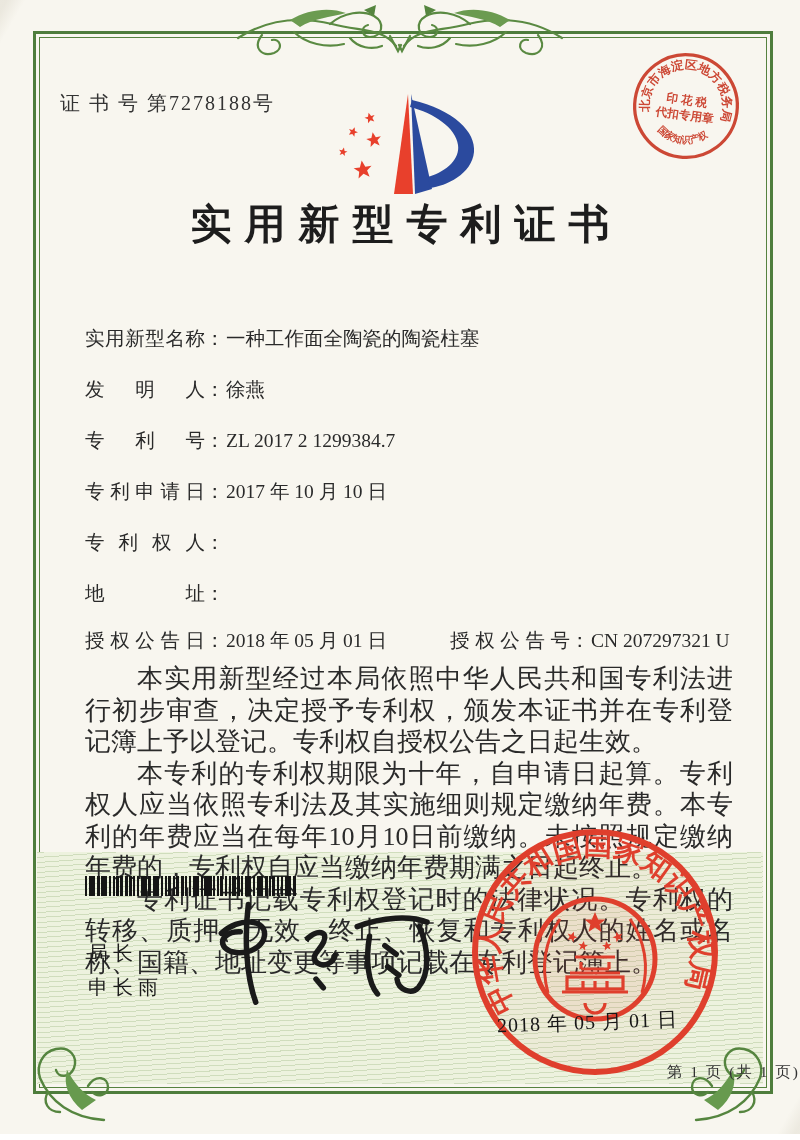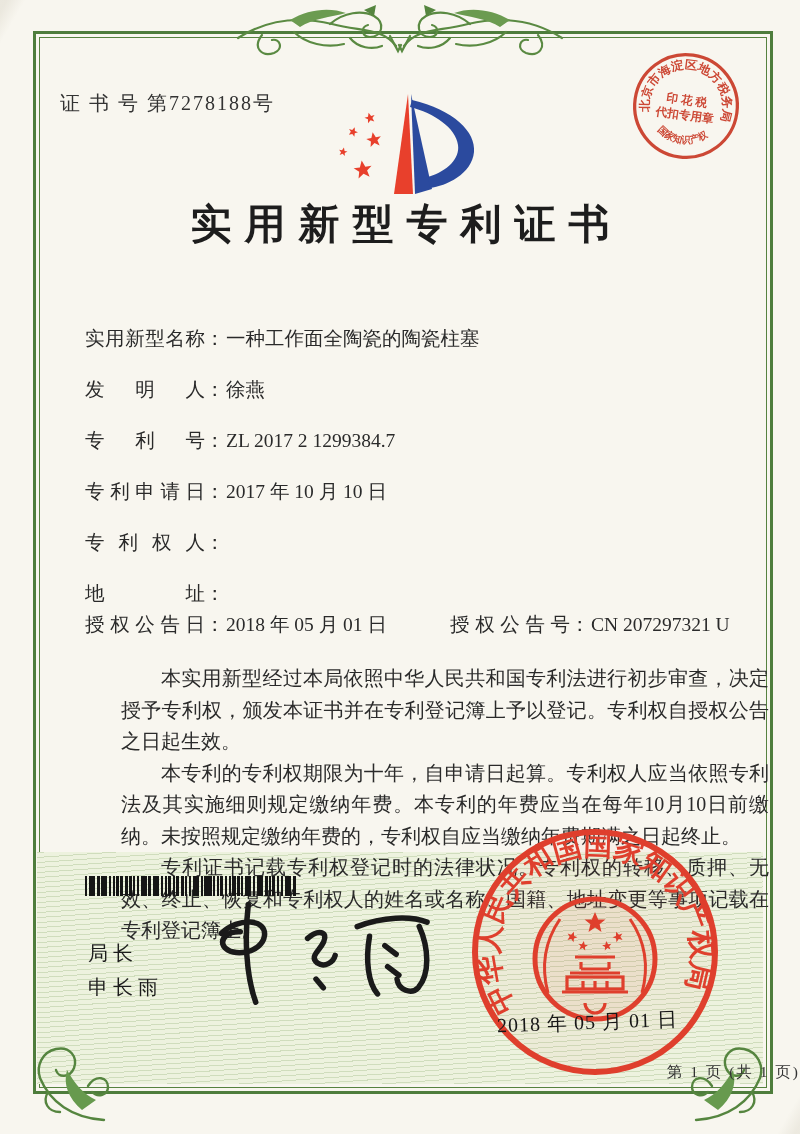--- a/index.html
+++ b/index.html
@@ -38,27 +38,27 @@
     letter-spacing:13px; text-indent:13px; color:#1d1d1d;
   }
   .fields {
     position:absolute; left:85px; top:328px; width:645px;
     font-size:19.5px; color:#2a2a2a;
   }
   .frow { display:flex; margin-bottom:29px; line-height:22px; }
   .flabel { flex:none; width:120px; text-align:justify; text-align-last:justify; }
   .fcolon { flex:none; width:21px; }
   .fvalue { flex:none; }
-  .frow.address { margin-bottom:9px; }
+  .frow.address { margin-bottom:25px; }
   .address .fvalue { width:478px; line-height:27px; margin-top:-2px; }
   .gdate { width:218px; }
   .glabel2 { margin-left:6px; }
   .body {
     position:absolute; left:85px; top:663px; width:648px;
-    font-size:20px; line-height:31.5px; text-align:justify; color:#2a2a2a;margin-left:36px;
+    font-size:26px; line-height:31.5px; text-align:justify; color:#2a2a2a;
   }
   .body p { margin:0; text-indent:2em; }
   .barcode {
     position:absolute; left:85px; top:876px; width:212px; height:20px;
     background:
       repeating-linear-gradient(90deg,#151515 0 2px,rgba(0,0,0,0) 2px 4px),
       repeating-linear-gradient(90deg,#151515 0 1px,rgba(0,0,0,0) 1px 7px),
       repeating-linear-gradient(90deg,rgba(0,0,0,0) 0 5px,#151515 5px 8px,rgba(0,0,0,0) 8px 13px);
   }
   .director {

